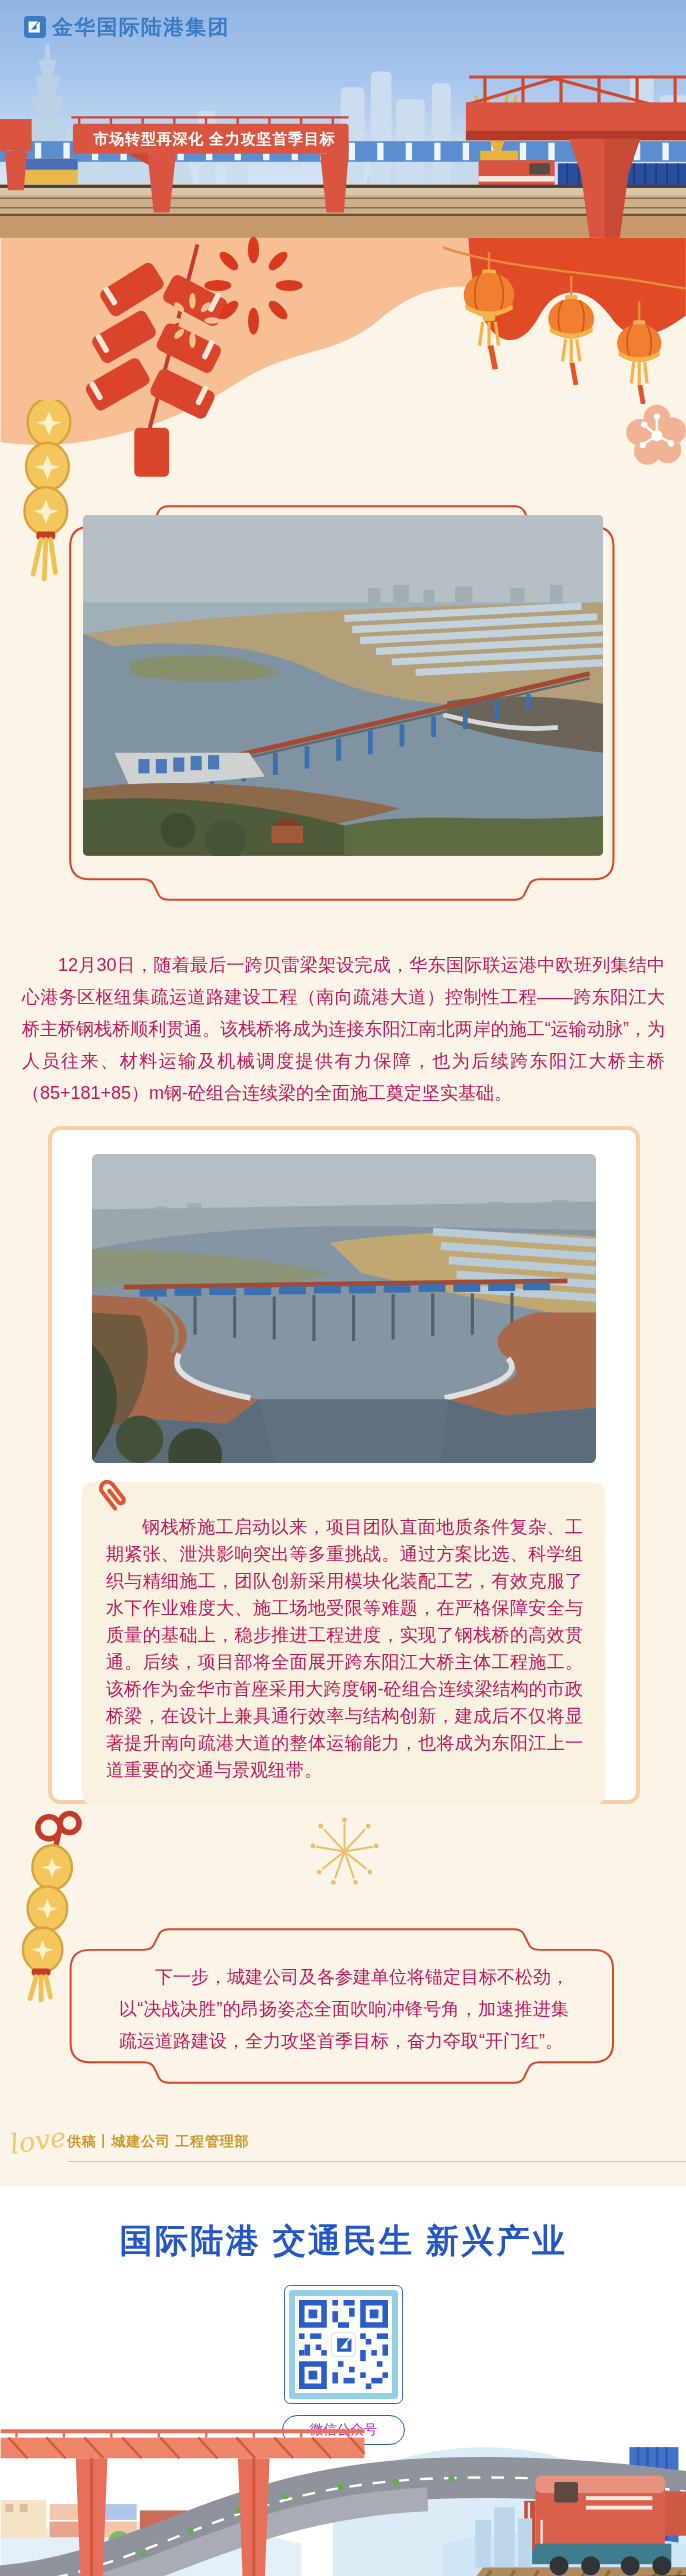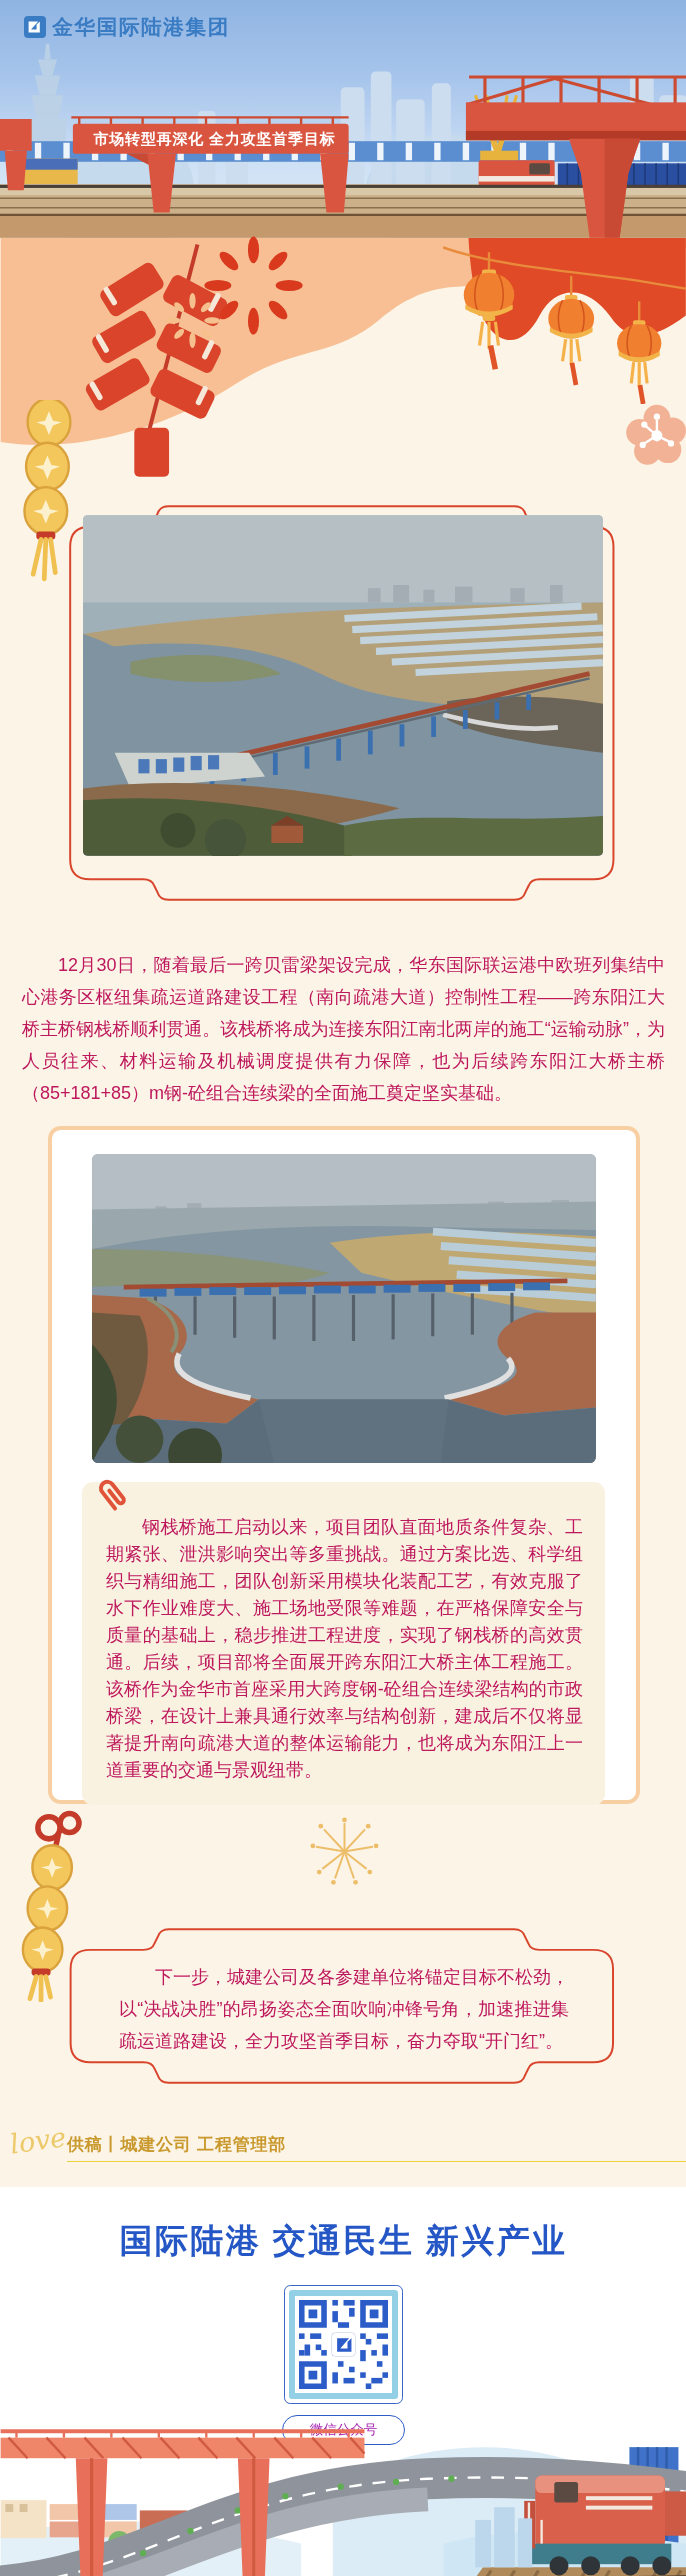--- a/index.html
+++ b/index.html
@@ -34,21 +34,21 @@
   
   .decor2{position:relative;height:119px;}
   .plaque2{position:relative;height:170px;}
   .plaque2 svg.frame{position:absolute;left:67px;top:0;}
   .p3{position:absolute;left:119px;top:38px;width:450px;}
   .p3 .para{line-height:32px;}
   
   .credit{margin:30px 0 0 8px;position:relative;height:43px;}
   .love{position:absolute;left:1.6px;top:1.6px;font-family:"DejaVu Serif","Liberation Serif",serif;
         font-style:italic;font-size:27px;color:#ecc96a;transform:rotate(-8deg);}
-  .credit-label{position:absolute;left:59px;top:9.5px;font-size:17px;font-weight:bold;color:#c9992e;letter-spacing:0.8px;}
+  .credit-label{position:absolute;left:59px;top:9.5px;font-size:14px;font-weight:bold;color:#c9992e;letter-spacing:0.8px;}
   .credit-line{position:absolute;left:59px;top:38px;right:0;border-bottom:1.6px solid #e9d43e;}
   
   .footer{position:relative;height:412px;background:#ffffff;text-align:center;overflow:hidden;}
   .slogan{padding-top:32px;font-size:33px;font-weight:bold;color:#2456c5;letter-spacing:2.4px;}
   .qr-outer{display:inline-block;margin-top:20.6px;border:1.6px solid #3a66c8;border-radius:6.3px;padding:4px;background:#fff;}
   .qr-mid{border:6.3px solid #93d0e6;border-radius:3.2px;padding:4px;background:#fff;line-height:0;}
   .qr-pill{display:inline-block;margin-top:11px;border:1.6px solid #2b5cc8;border-radius:16px;
         padding:4.8px 27px;font-size:13.5px;color:#a21caf;background:#fff;}
   .foot-illu{position:absolute;left:0;bottom:0;width:687px;height:174px;}
 </style>

